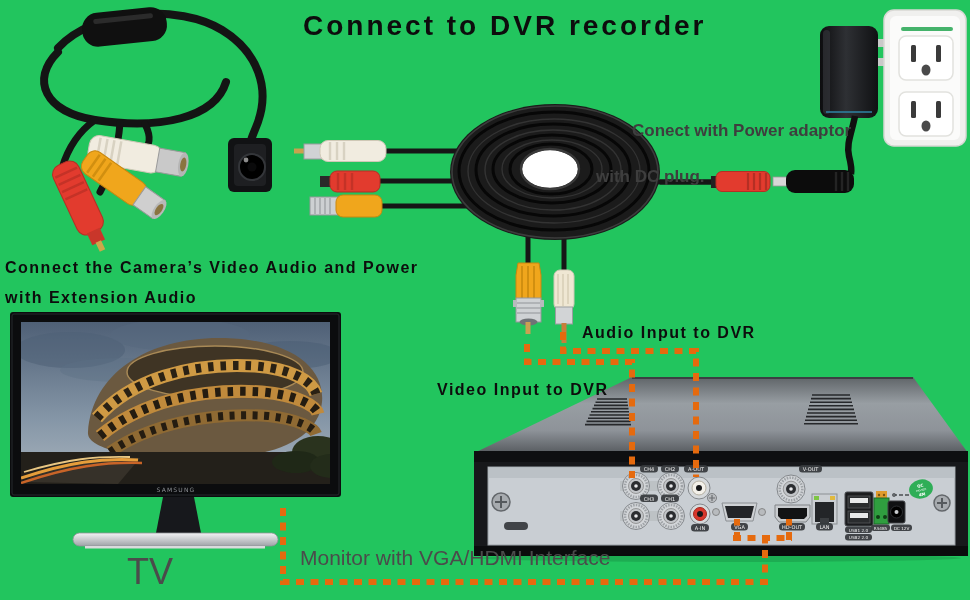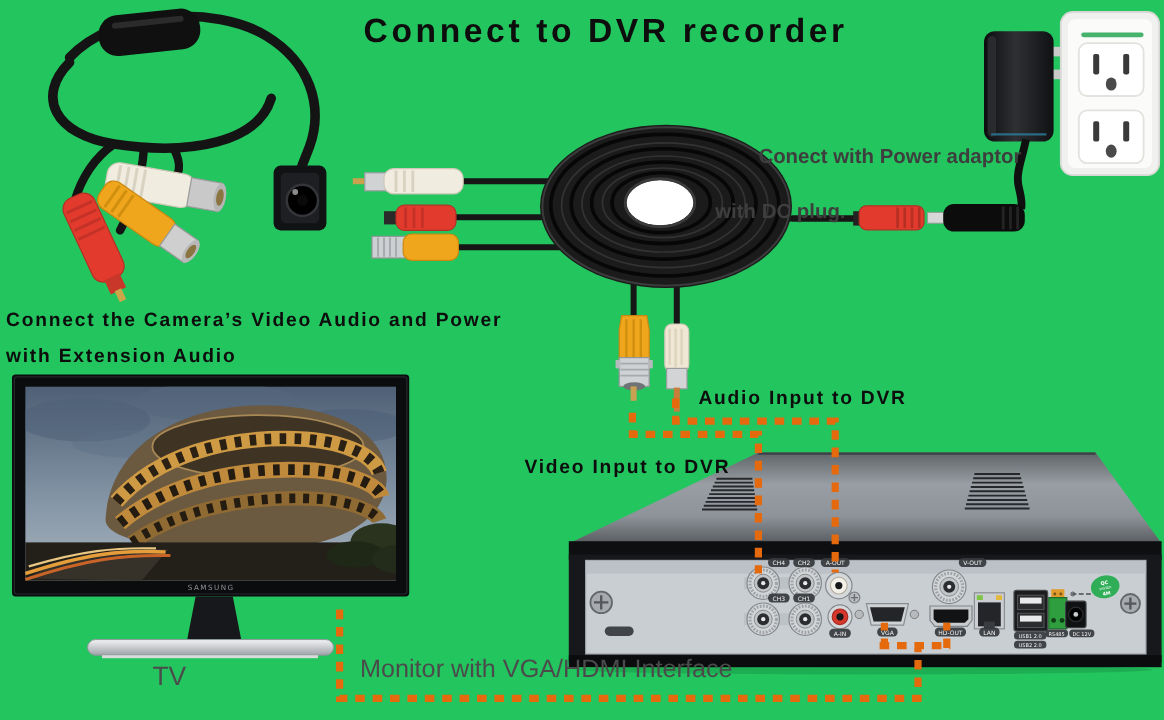--- a/index.html
+++ b/index.html
@@ -10,21 +10,21 @@
   .title{left:303px;top:10px;font-size:28px;font-weight:bold;color:#0d0d0d;letter-spacing:3px;}
   .bold-note{font-size:16px;font-weight:bold;color:#0d0d0d;letter-spacing:1.5px;}
   .gray-note{font-size:17px;color:#3e3e3e;font-weight:bold;}
   .note-power-1{left:632px;top:121px;}
   .note-power-2{left:596px;top:143px;margin-top:24px;}
   .note-ext-1{left:5px;top:259px;}
   .note-ext-2{left:5px;top:289px;}
   .lbl-audio{left:582px;top:324px;text-align:right;}
   .lbl-video{left:437px;top:381px;}
   .lbl-monitor{left:300px;top:546px;font-size:21px;color:#4b4b4b;}
-  .lbl-tv{left:127px;top:551px;font-size:22px;color:#4b4b4b;}
+  .lbl-tv{left:127px;top:551px;font-size:36px;color:#4b4b4b;}
   .pill{fill:#35383c;opacity:.92;}
   .pill-txt{fill:#f2f2f2;font-family:"DejaVu Sans",sans-serif;font-size:5px;text-anchor:middle;}
   .pill-txt-s{fill:#f2f2f2;font-family:"DejaVu Sans",sans-serif;font-size:4.2px;text-anchor:middle;}
   .qc-txt{fill:#ffffff;font-family:"DejaVu Sans",sans-serif;text-anchor:middle;}
 </style>
 </head>
 <body>
 
 <div class="canvas">
 

